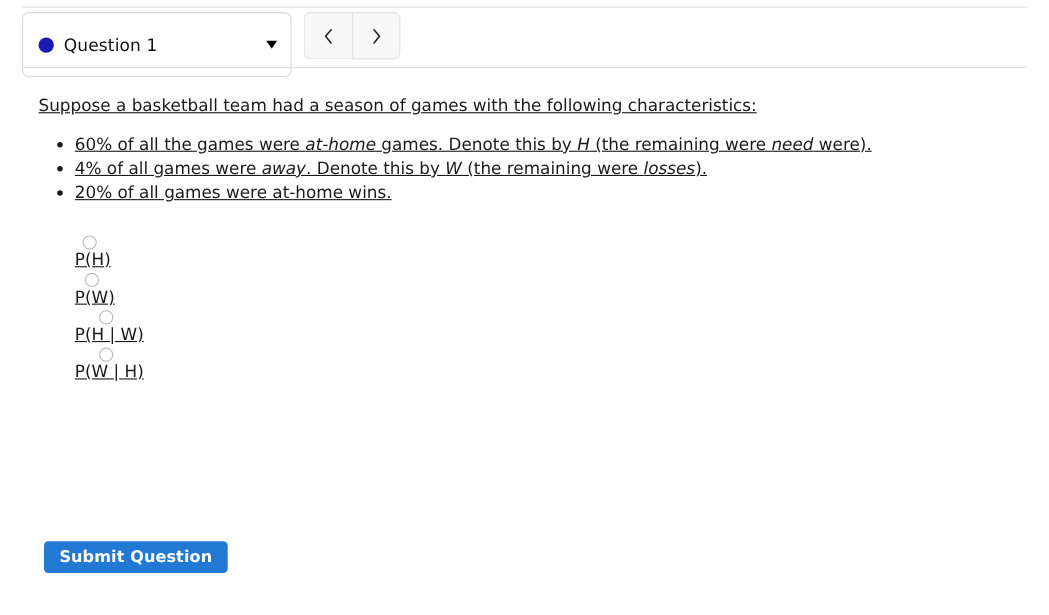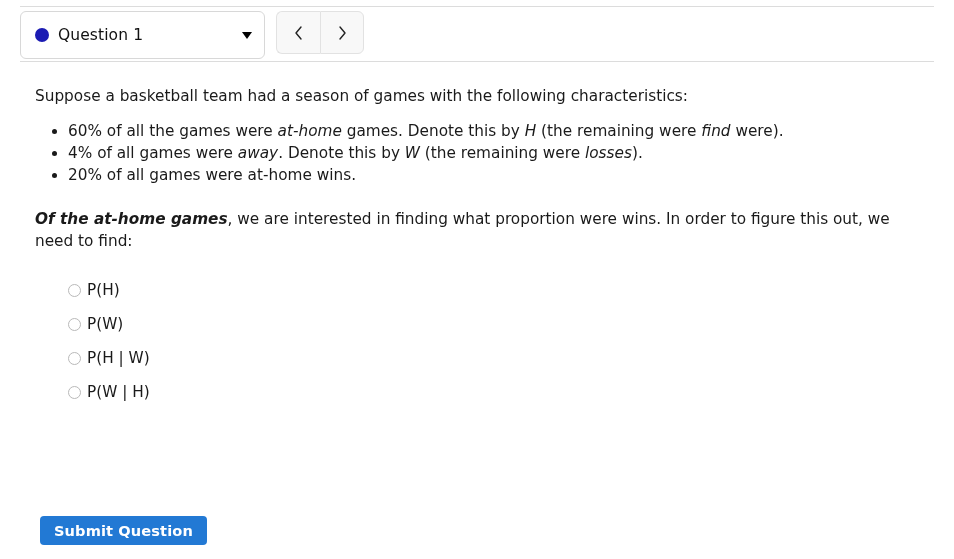--- a/index.html
+++ b/index.html
@@ -40,21 +40,21 @@
     left: 20px;
     top: 11px;
     display: flex;
     align-items: flex-start;
     gap: 11px;
   }
 
   .qselect {
     box-sizing: border-box;
     width: 245px;
-    height: 48px;
+    height: 59px;
     border: 1px solid #d8d8d8;
     border-radius: 6px;
     background: #ffffff;
     display: flex;
     align-items: center;
     padding: 0 12px 0 14px;
     cursor: pointer;
     user-select: none;
   }
   .qdot {
@@ -108,20 +108,21 @@
     border-radius: 0 6px 6px 0;
   }
   .navbtn svg { display: block; }
 
   
   .content {
     position: absolute;
     left: 35px;
     top: 86px;
     width: 890px;
+    text-decoration: underline;
   }
 
   .intro {
     font-size: 15.3px;
     line-height: 1.35;
     margin: 0;
     color: #1a1a1a;
   }
 
   ul.facts {
@@ -153,20 +154,21 @@
     margin-top: 27px;
   }
   .option {
     display: flex;
     align-items: center;
     height: 22px;
     margin-bottom: 12px;
     margin-left: 33px;
     cursor: pointer;
     width: max-content;
+    flex-direction: column;
   }
   .radio {
     box-sizing: border-box;
     width: 13px;
     height: 13px;
     border-radius: 50%;
     border: 1px solid #b9b9b9;
     background: #ffffff;
     flex: 0 0 auto;
     margin-right: 6px;
@@ -174,21 +176,21 @@
   .opt-label {
     font-size: 15.3px;
     color: #1a1a1a;
     white-space: pre;
   }
 
   
   .submit-btn {
     position: absolute;
     left: 40px;
-    top: 516px;
+    top: 492px;
     height: 29px;
     padding: 0 14px;
     background: #2279d4;
     color: #ffffff;
     border: none;
     border-radius: 4px;
     font-family: "DejaVu Sans", "Liberation Sans", sans-serif;
     font-size: 14.6px;
     font-weight: bold;
     cursor: pointer;
@@ -225,28 +227,25 @@
 
 </div>
 
 <div class="header-rule"></div>
 
 <div class="content">
 
   <p class="intro">Suppose a basketball team had a season of games with the following characteristics:</p>
 
   <ul class="facts">
-      <li><span>60% of all the games were </span><em>at-home</em><span> games. Denote this by </span><em>H</em><span> (the remaining were </span><em>find</em><span> were).</span></li>
+      <li><span>60% of all the games were </span><em>at-home</em><span> games. Denote this by </span><em>H</em><span> (the remaining were </span><em>need</em><span> were).</span></li>
       <li><span>4% of all games were </span><em>away</em><span>. Denote this by </span><em>W</em><span> (the remaining were </span><em>losses</em><span>).</span></li>
       <li><span>20% of all games were at-home wins.</span></li>
     </ul>
 
-  <p class="prompt">
-    <span class="lead">Of the at-home games</span><span>, we are interested in finding what proportion were wins. In order to figure this out, we need to find:</span>
-  </p>
 
   <div class="options">
       <label class="option">
         <span class="radio"></span>
         <span class="opt-label">P(H)</span>
       </label>
       <label class="option">
         <span class="radio"></span>
         <span class="opt-label">P(W)</span>
       </label>

